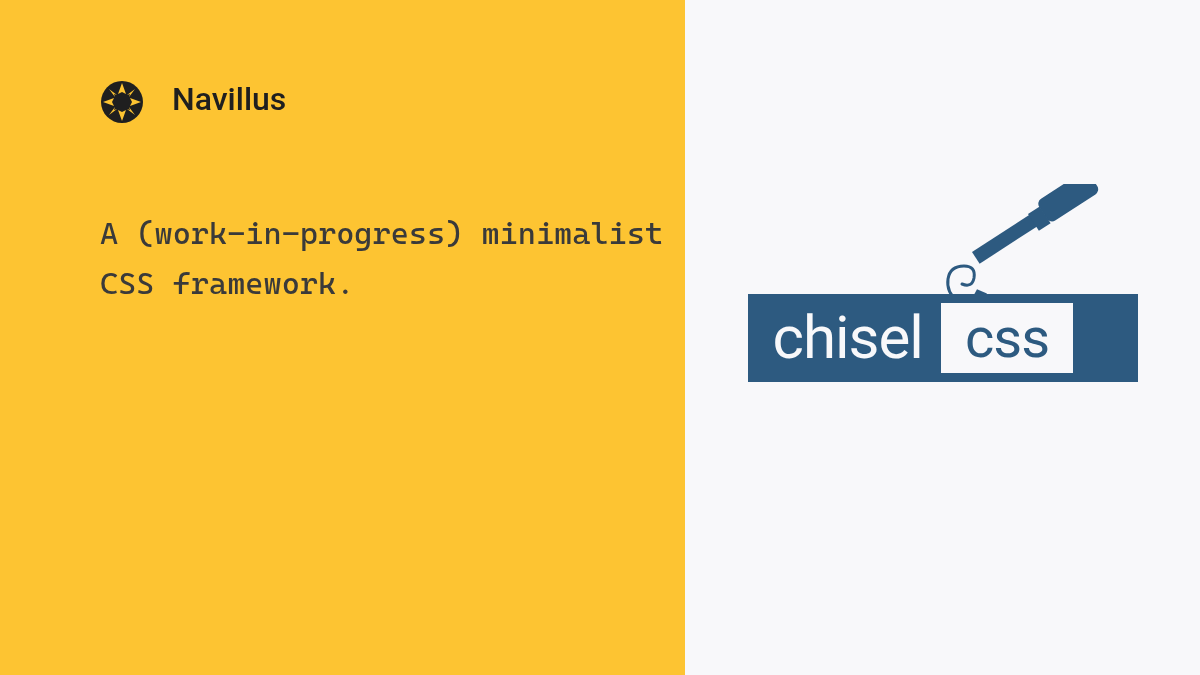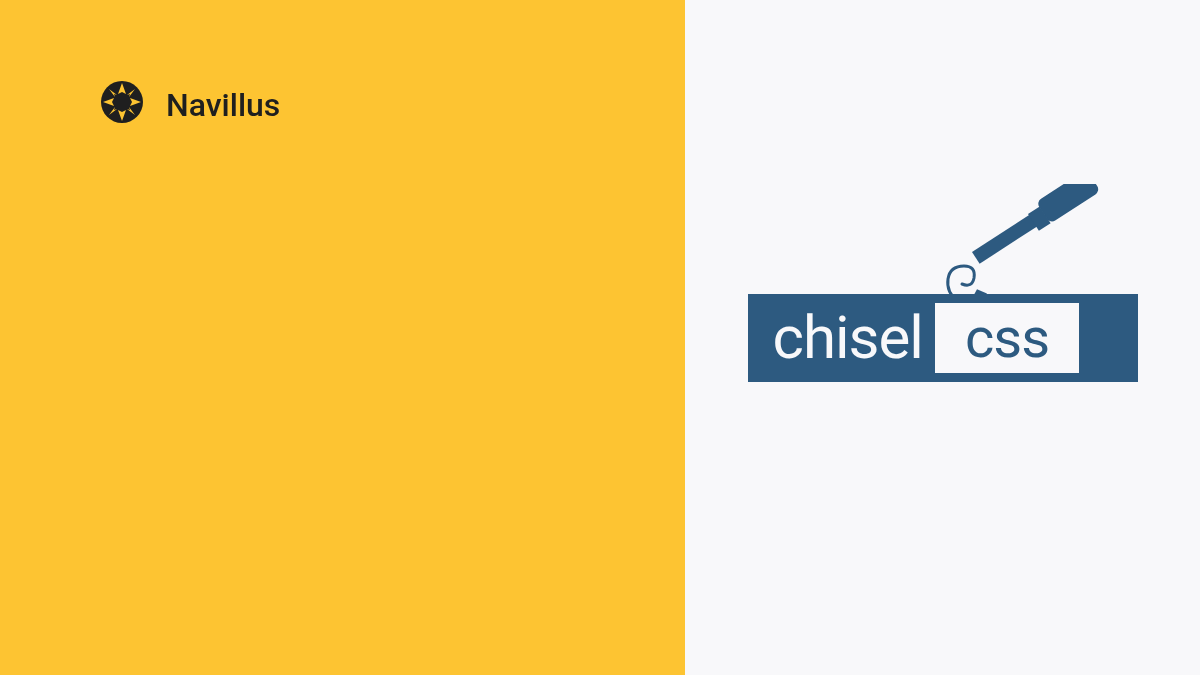--- a/index.html
+++ b/index.html
@@ -20,22 +20,22 @@
       width: 515px;
       height: 100%;
       background: #f8f8fa;
       display: flex;
       align-items: center;
       justify-content: center;
       position: relative;
     }
     .brand {
       display: flex;
-      align-items: flex-end;
-      gap: 22px;
+      align-items: flex-start;
+      gap: 28px;
     }
     .brand-logo {
       width: 44px;
       height: 44px;
     }
     .brand-name {
       font-size: 32px;
       font-weight: 500;
       color: #1f1f1f;
       font-family: -apple-system, BlinkMacSystemFont, 'Segoe UI', Roboto, sans-serif;
@@ -65,33 +65,33 @@
       background: #2d5a80;
       height: 88px;
       border: 3px solid #2d5a80;
       position: relative;
     }
     .logo-word-left {
       color: #f8f8fa;
       font-size: 60px;
       font-weight: 400;
       font-family: -apple-system, BlinkMacSystemFont, 'Segoe UI', Roboto, sans-serif;
-      padding: 0 12px 0 22px;
+      padding: 0 18px 0 22px;
       letter-spacing: -1px;
     }
     .logo-word-right {
       background: #f8f8fa;
       color: #2d5a80;
       font-size: 56px;
       font-weight: 400;
       font-family: -apple-system, BlinkMacSystemFont, 'Segoe UI', Roboto, sans-serif;
       height: 70px;
       display: flex;
       align-items: center;
-      padding: 0 30px;
+      padding: 0 24px;
       margin: 0 8px 0 0;
       letter-spacing: -1px;
     }
     .chisel-tool {
       position: absolute;
       top: -110px;
       right: 30px;
       width: 200px;
       height: 130px;
     }
@@ -111,20 +111,21 @@
           <polygon points="41,22 30,18 32,22 30,26"></polygon>
           <polygon points="9,9 15,17 14,14 17,15"></polygon>
           <polygon points="35,35 29,27 30,30 27,29"></polygon>
           <polygon points="35,9 27,15 30,14 29,17"></polygon>
           <polygon points="9,35 17,29 14,30 15,27"></polygon>
         </g>
       </svg>
     </span>
     <span class="brand-name">Navillus</span>
   </div>
+  <p class="subtitle">A (work-in-progress) minimalist CSS framework.</p>
 </div>
 
 <div class="right-panel">
   <div class="logo-container">
     <span class="chisel-tool">
       <svg viewBox="0 0 200 130" width="200" height="130">
 
         <path d="M 50 118 Q 38 108 40 95 Q 42 82 56 82 Q 68 82 66 94 Q 64 104 54 100" fill="none" stroke="#2d5a80" stroke-width="3" stroke-linecap="round"></path>
 
         <rect x="64" y="68" width="75" height="14" fill="#2d5a80" transform="rotate(-33 64 68)"></rect>

